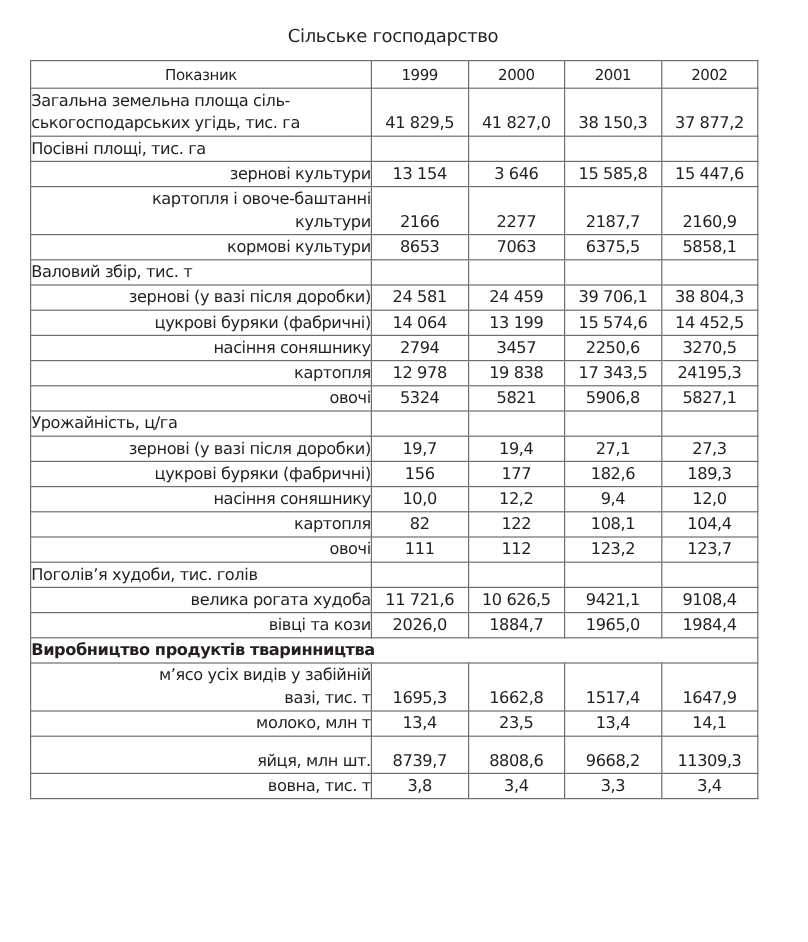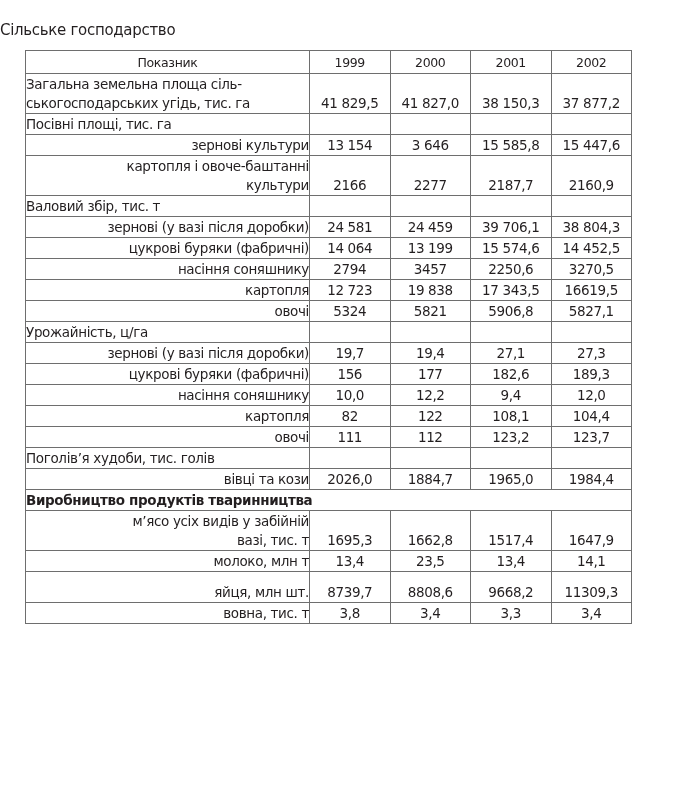--- a/index.html
+++ b/index.html
@@ -1,18 +1,18 @@
 <!DOCTYPE html>
 <html><head>
 <meta charset="utf-8">
 <style>
   html, body { margin: 0; padding: 0; background: #ffffff; }
   body { width: 673px; height: 785px; position: relative; overflow: hidden;
          font-family: "DejaVu Sans", "Liberation Sans", sans-serif; color: #231f20; }
-  .title { position: absolute; left: 0; width: 655px; top: 21px; text-align: left;
+  .title { position: absolute; left: 0; width: 655px; top: 21px; text-align: center;
            font-size: 15px; letter-spacing: -0.3px; }
   table.stats { position: absolute; left: 25px; top: 50px; width: 606px;
                 border-collapse: collapse; table-layout: fixed; font-size: 13.5px; letter-spacing: -0.35px; }
   table.stats td, table.stats th { border: 1.3px solid #6e6e6e; padding: 0; }
   col.c0 { width: 284px; } col.cy { width: 80.5px; }
   th { font-weight: normal; font-size: 12.5px; height: 22px; text-align: center; vertical-align: middle; }
   td.label { padding-left: 6px; vertical-align: bottom; padding-bottom: 3px; line-height: 19px; }
   td.label.sub { padding-left: 32px; text-align: right; }
   td.val { text-align: center; vertical-align: bottom; padding-bottom: 3px; line-height: 19px; }
   tr.r1 td { height: 20px; }
@@ -65,20 +65,27 @@
         <td class="val">15 585,8</td>
         <td class="val">15 447,6</td>
       </tr>
       <tr class="r2">
         <td class="label sub">картопля і овоче-баштанні<br>культури</td>
         <td class="val">2166</td>
         <td class="val">2277</td>
         <td class="val">2187,7</td>
         <td class="val">2160,9</td>
       </tr>
+      <tr class="r1">
+        <td class="label sub">кормові культури</td>
+        <td class="val">8653</td>
+        <td class="val">7063</td>
+        <td class="val">6375,5</td>
+        <td class="val">5858,1</td>
+      </tr>
       <tr class="sec">
         <td class="label">Валовий збір, тис. т</td>
         <td class="val"></td>
         <td class="val"></td>
         <td class="val"></td>
         <td class="val"></td>
       </tr>
       <tr class="r1">
         <td class="label sub">зернові (у вазі після доробки)</td>
         <td class="val">24 581</td>
@@ -95,24 +102,24 @@
       </tr>
       <tr class="r1">
         <td class="label sub">насіння соняшнику</td>
         <td class="val">2794</td>
         <td class="val">3457</td>
         <td class="val">2250,6</td>
         <td class="val">3270,5</td>
       </tr>
       <tr class="r1">
         <td class="label sub">картопля</td>
-        <td class="val">12 723</td>
+        <td class="val">12 978</td>
         <td class="val">19 838</td>
         <td class="val">17 343,5</td>
-        <td class="val">16619,5</td>
+        <td class="val">24195,3</td>
       </tr>
       <tr class="r1">
         <td class="label sub">овочі</td>
         <td class="val">5324</td>
         <td class="val">5821</td>
         <td class="val">5906,8</td>
         <td class="val">5827,1</td>
       </tr>
       <tr class="sec">
         <td class="label">Урожайність, ц/га</td>
@@ -155,20 +162,27 @@
         <td class="val">112</td>
         <td class="val">123,2</td>
         <td class="val">123,7</td>
       </tr>
       <tr class="sec">
         <td class="label">Поголів’я худоби, тис. голів</td>
         <td class="val"></td>
         <td class="val"></td>
         <td class="val"></td>
         <td class="val"></td>
+      </tr>
+      <tr class="r1">
+        <td class="label sub">велика рогата худоба</td>
+        <td class="val">11 721,6</td>
+        <td class="val">10 626,5</td>
+        <td class="val">9421,1</td>
+        <td class="val">9108,4</td>
       </tr>
       <tr class="r1">
         <td class="label sub">вівці та кози</td>
         <td class="val">2026,0</td>
         <td class="val">1884,7</td>
         <td class="val">1965,0</td>
         <td class="val">1984,4</td>
       </tr>
       <tr class="span">
         <td class="label" colspan="5">Виробництво продуктів тваринництва</td>

